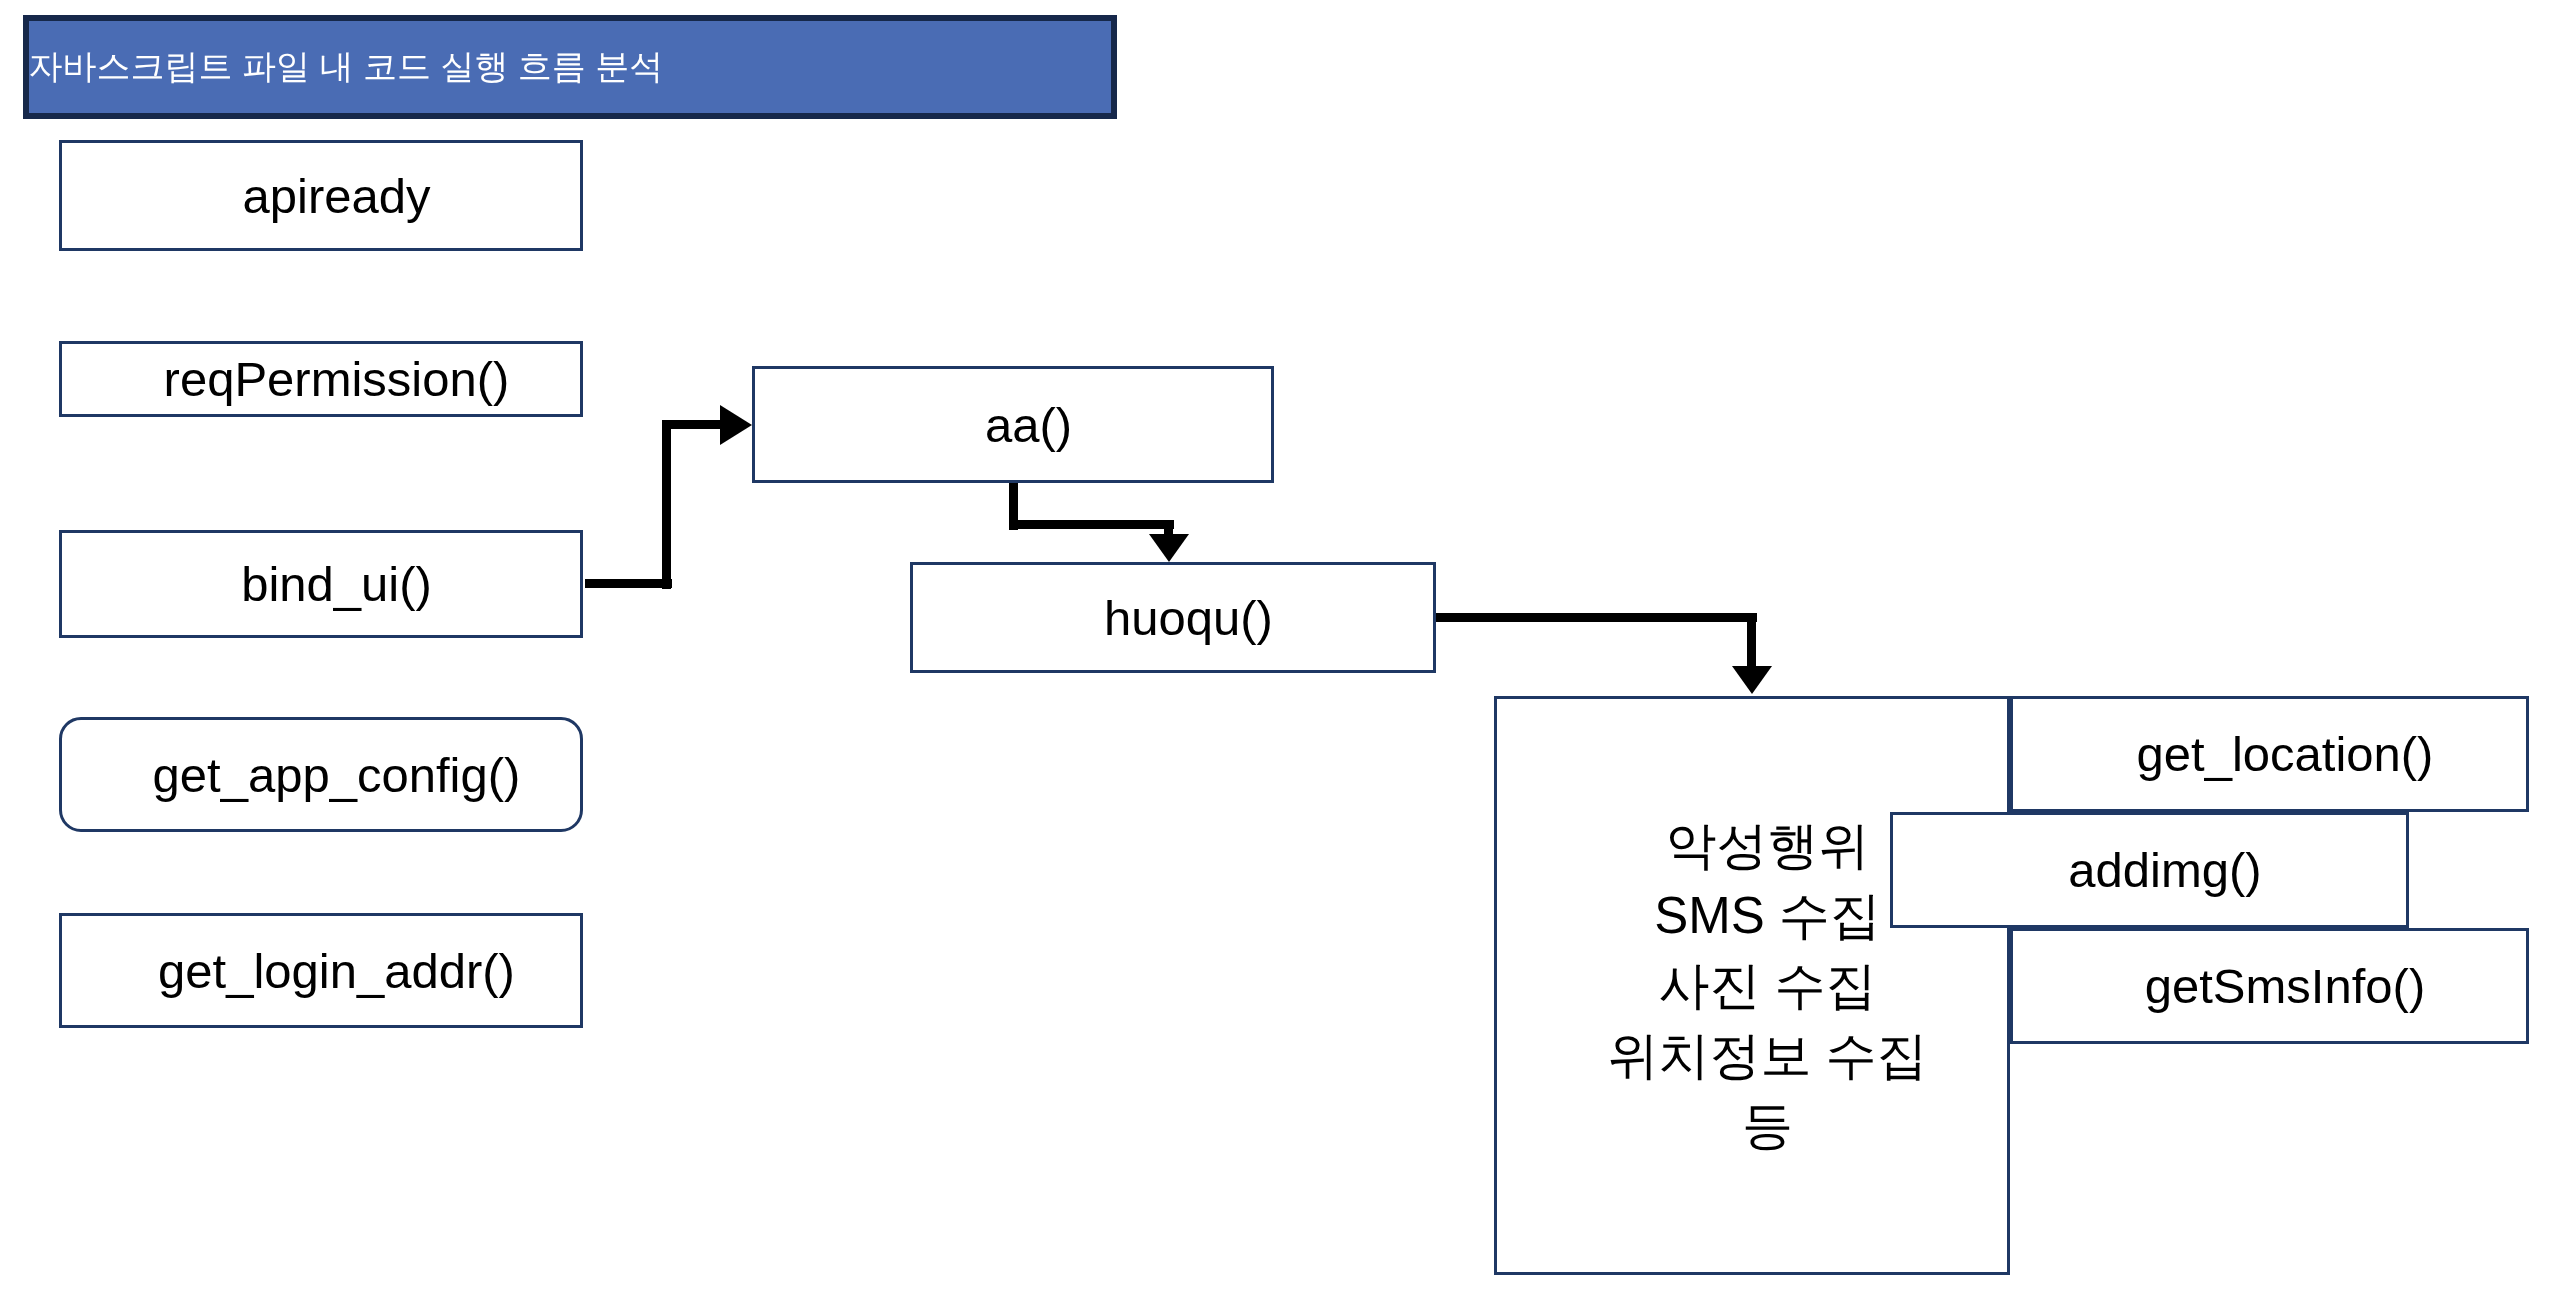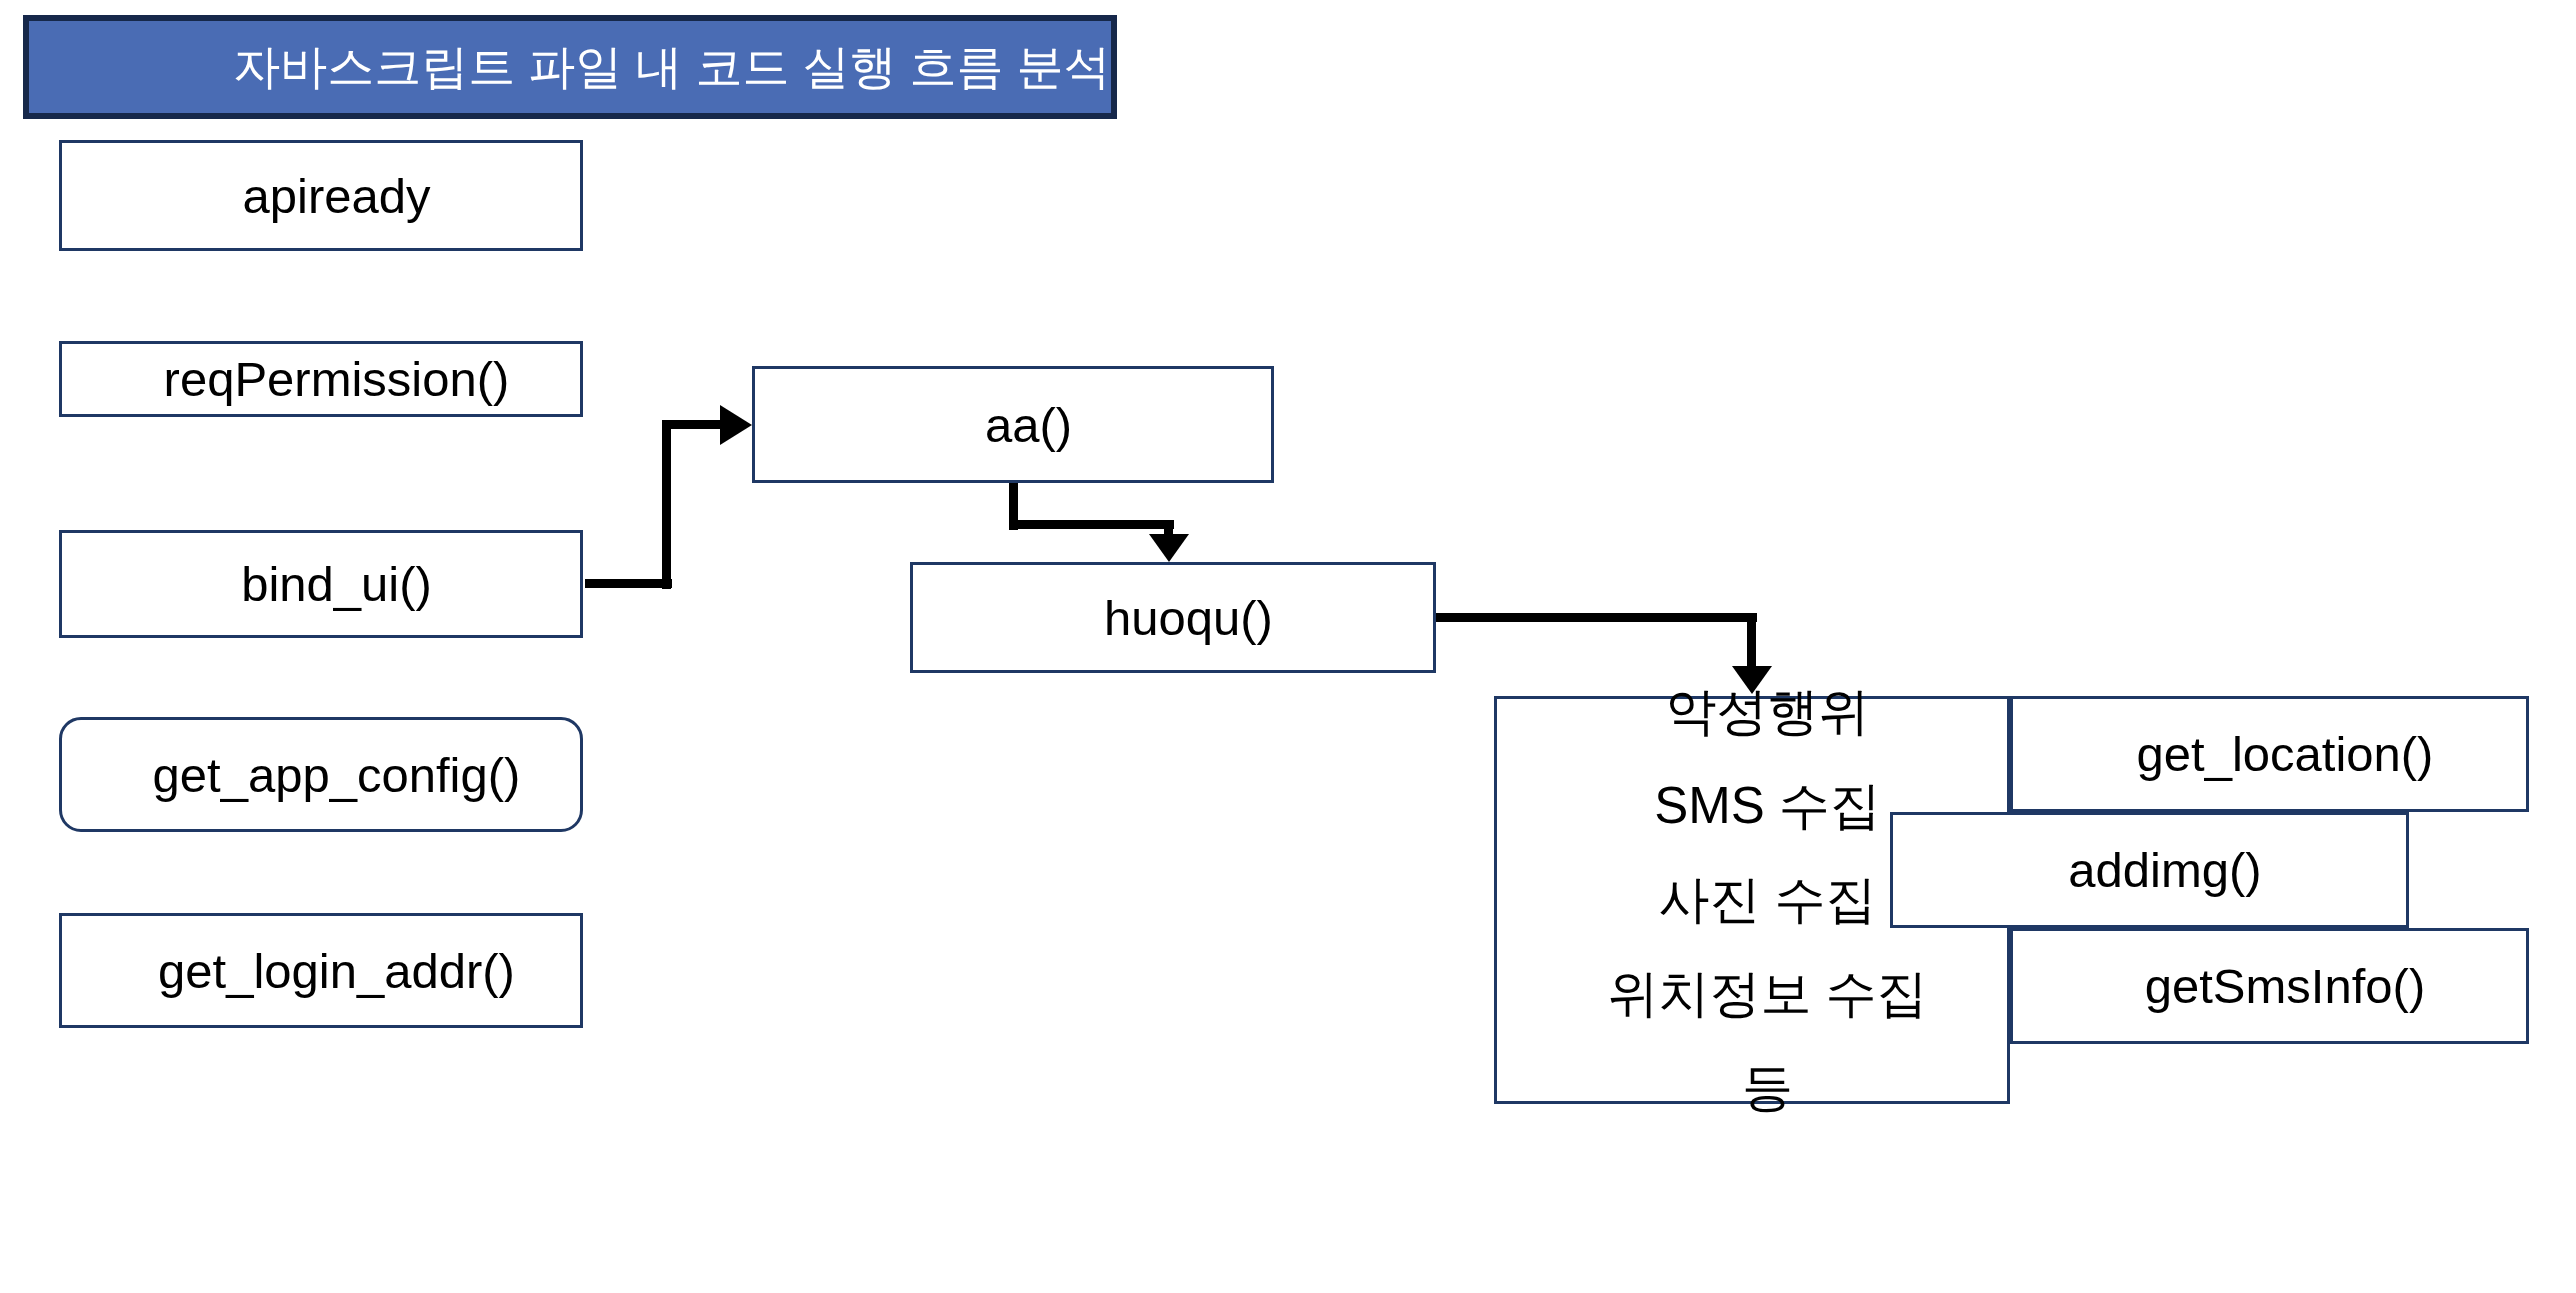--- a/index.html
+++ b/index.html
@@ -24,22 +24,22 @@
     white-space: nowrap;
     padding-left: 31px;
   }
   .title-box {
     position: absolute;
     box-sizing: border-box;
     background: var(--title-fill, #4a6cb4);
     border: 6.6px solid var(--title-border, #16284a);
     display: flex;
     align-items: center;
-    justify-content: flex-end;
-    font-size: 47px;
+    justify-content: flex-start;
+    font-size: 34px;
     color: var(--title-text, #ffffff);
     white-space: nowrap;
   }
   .multi {
     flex-direction: column;
     white-space: normal;
     text-align: center;
     font-size: 51px;
     line-height: 70px;
   }
@@ -81,21 +81,21 @@
     <span>get_login_addr()</span>
   </div>
 
   <div class="box" style="left:752px; top:366px; width:522px; height:117px;">
     <span>aa()</span>
   </div>
   <div class="box" style="left:910px; top:562px; width:526px; height:111px;">
     <span>huoqu()</span>
   </div>
 
-  <div class="box multi" style="left:1494px; top:696px; width:516px; height:408px;gap:24px;">
+  <div class="box multi" style="left:1494px; top:696px; width:516px; height:579px;">
     <div>악성행위</div>
     <div>SMS 수집</div>
     <div>사진 수집</div>
     <div>위치정보 수집</div>
     <div>등</div>
   </div>
 
   <div class="box" style="left:2010px; top:696px; width:519px; height:116px;">
     <span>get_location()</span>
   </div>

